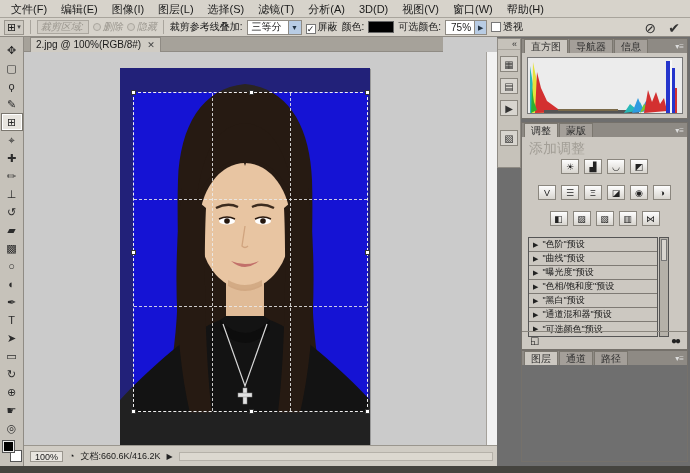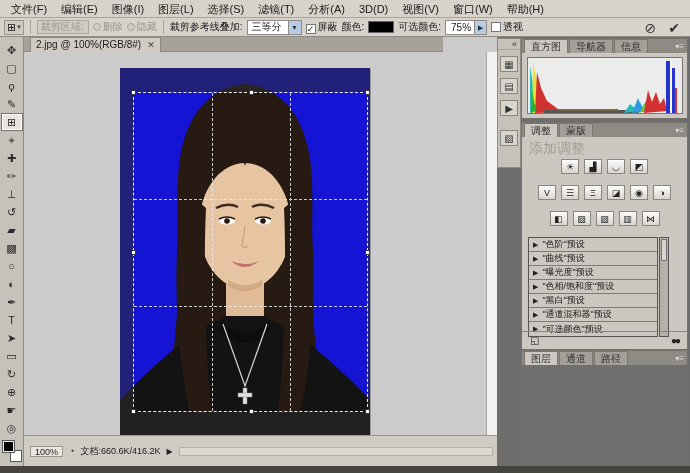--- a/index.html
+++ b/index.html
@@ -13,21 +13,21 @@
   .menubar { position:absolute; left:0; top:0; width:690px; height:18px;
     background:#d7d3cb; border-bottom:1px solid #a8a49c; display:flex; align-items:center; padding-left:4px; }
   .menubar .mitem { padding:0 7px; height:16px; line-height:16px; cursor:default; }
   
   .optionsbar { position:absolute; left:0; top:18px; width:690px; height:19px;
     background:#d7d3cb; border-bottom:1px solid #8f8b84; display:flex; align-items:center; gap:4px; padding:0 4px; font-size:10px; }
   .tool-preset { display:flex; align-items:center; border:1px solid #9a968e; background:#cfcbc3; height:15px; padding:0 2px; gap:1px; }
   .tool-preset .glyph { font-size:11px; }
   .tool-preset .arrow { font-size:7px; color:#444; }
   .vsep { width:1px; height:14px; background:#a9a59d; margin:0 2px; }
-  .disabled { color:#9b978f; }
+  .disabled { color:#9b978f;font-style:italic; }
   .sunkenbox { border:1px solid #aaa69e; background:#d0ccc4; height:14px; min-width:52px; padding:0 3px; line-height:12px; }
   .radio { display:inline-block; width:8px; height:8px; border:1px solid #aaa69e; border-radius:50%; margin-right:2px; vertical-align:-1px; background:#d0ccc4; }
   .dropdown { display:flex; align-items:center; border:1px solid #8f8b84; background:#fff; height:15px; }
   .dropdown .dval { padding:0 4px; min-width:40px; }
   .dropdown .dbtn { width:13px; height:13px; background:#b8cce4; border-left:1px solid #8f8b84; color:#234; font-size:7px; text-align:center; line-height:13px; }
   .checkbox { display:inline-block; width:10px; height:10px; border:1px solid #777; background:#fff; font-size:9px; line-height:9px; text-align:center; vertical-align:-2px; margin-right:2px; }
   .swatch { display:inline-block; width:26px; height:12px; background:#000; border:1px solid #666; vertical-align:-3px; }
   .numfield { display:flex; align-items:center; border:1px solid #8f8b84; background:#fff; height:15px; }
   .numfield .nval { padding:0 3px; min-width:28px;text-align:right; }
   .numfield .nbtn { width:12px; height:13px; background:#b8cce4; border-left:1px solid #8f8b84; font-size:7px; text-align:center; line-height:13px; color:#234; }
@@ -52,21 +52,21 @@
   
   .photo { position:absolute; left:96px; top:16px; width:250px; height:385px; overflow:hidden; box-shadow:1px 1px 0 #999; }
   .photo svg { position:absolute; left:0; top:0; }
   .crop-rect { position:absolute; left:13px; top:24px; width:235px; height:320px;
     border:1px dashed #f0f0f0; box-shadow:0 0 0 9999px rgba(45,45,45,0.55); }
   .gridline { position:absolute; border:0; }
   .gv { top:0; height:100%; width:0; border-left:1px dashed rgba(235,235,235,0.85); }
   .gh { left:0; width:100%; height:0; border-top:1px dashed rgba(235,235,235,0.85); }
   .handle { position:absolute; width:5px; height:5px; background:#fff; border:1px solid #333; }
   
-  .statusbar { position:absolute; left:0; bottom:0; width:473px; height:31px; background:#d0ccc4; border-top:1px solid #9a968e;
+  .statusbar { position:absolute; left:0; bottom:0; width:473px; height:21px; background:#d0ccc4; border-top:1px solid #9a968e;
     display:flex; align-items:center; font-size:9px; gap:6px; padding-left:6px; }
   .zoombox { border:1px solid #9a968e; background:#e9e6e0; height:11px; line-height:10px; padding:0 4px; }
   .statusbar .arrow { font-size:8px; color:#222; }
   .status-strip { flex:1; height:9px; margin-right:4px; background:#dcd8d0; border:1px solid #b5b1a9; }
   
   .iconstrip { position:absolute; left:497px; top:38px; width:24px; height:130px; background:#c6c2ba; border:1px solid #8f8b84; }
   .iconstrip .collapse { text-align:right; font-size:9px; color:#333; padding:0 3px; border-bottom:1px solid #a9a59d; }
   .iconstrip .picon { width:18px; height:16px; margin:6px auto 0; background:#d8d5cf; border:1px solid #8a867e; font-size:10px; color:#333;
     display:flex; align-items:center; justify-content:center; }
   .iconstrip .picon.lone { margin-top:14px; }

